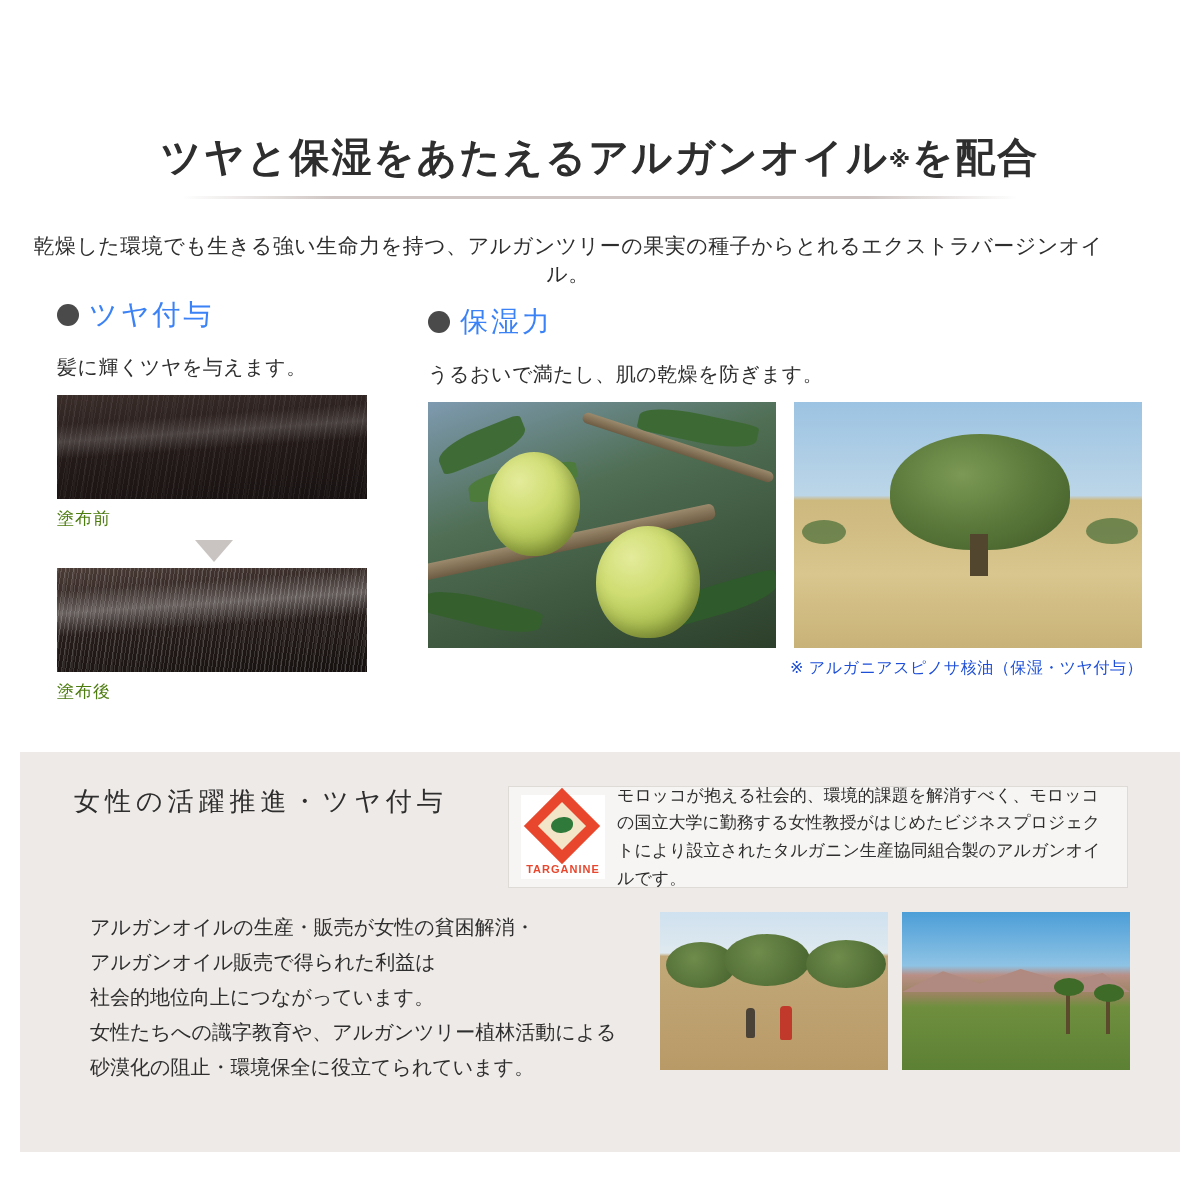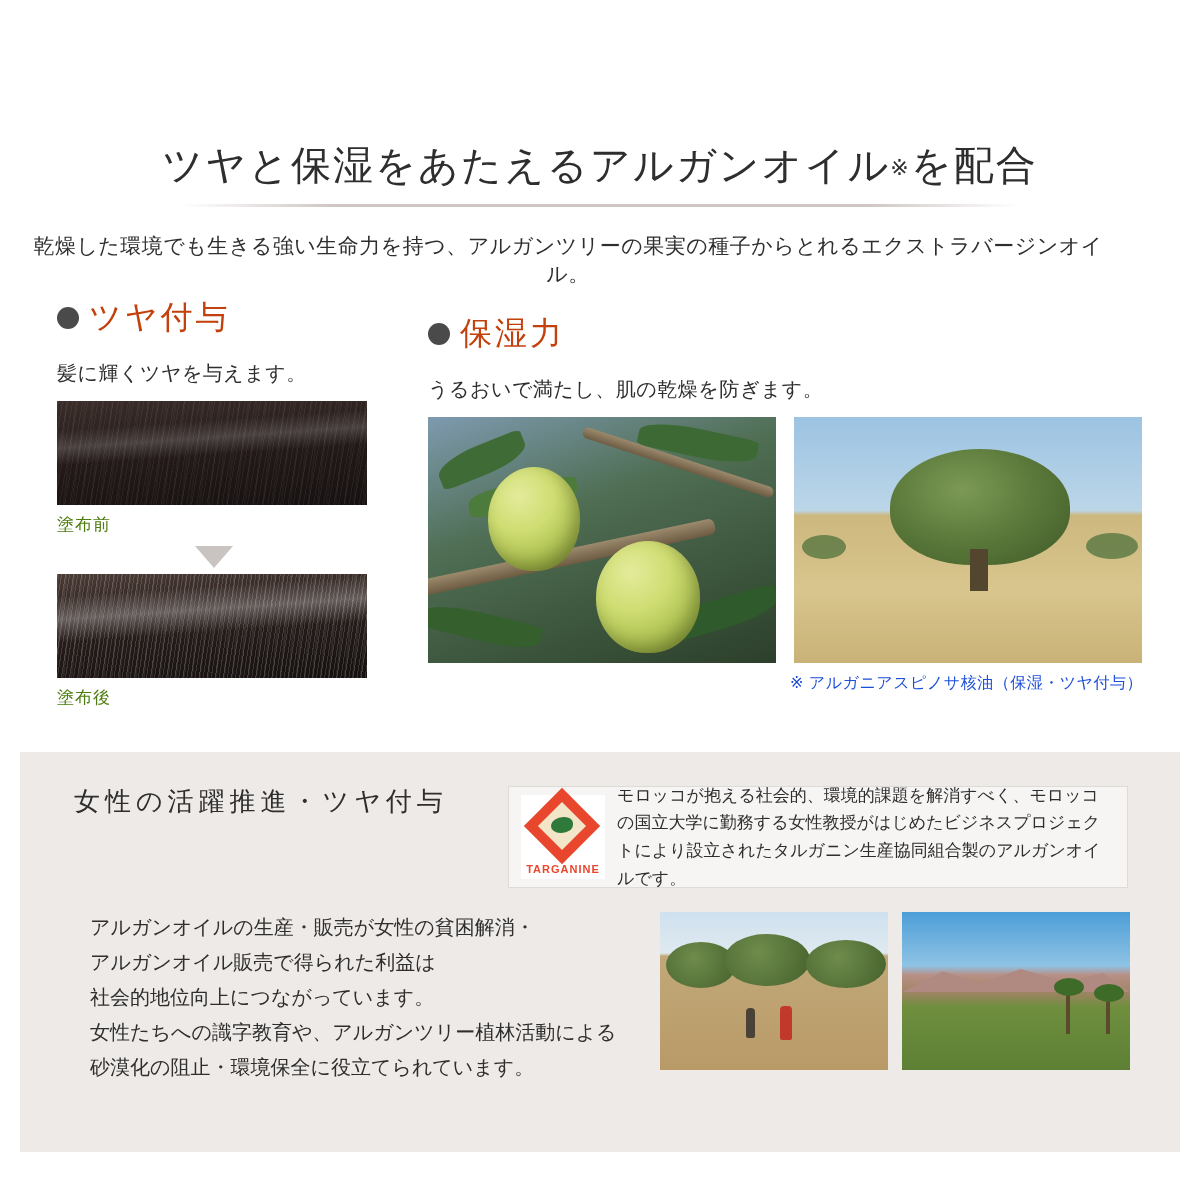--- a/index.html
+++ b/index.html
@@ -21,24 +21,24 @@
   
   .headline-wrap {
     position: absolute;
     left: 0; top: 128px;
     width: 1200px;
     text-align: center;
   }
   .headline {
     font-size: 40px;
     letter-spacing: 2px;
-    font-weight: 400;
+    font-weight: 700;
     color: #2e2e2e;
     line-height: 1.25;
-    margin: 12px;
+    margin: 4px;
   }
   .headline .sup {
     font-size: 22px;
     vertical-align: 4px;
   }
   .headline-rule {
     margin: 14px auto 0;
     width: 836px;
     height: 3px;
     background: linear-gradient(to right, #ffffff 0%, #cfc6c3 18%, #cfc6c3 82%, #ffffff 100%);
@@ -55,30 +55,30 @@
   }
 
   
   .col-left {
     position: absolute;
     left: 57px; top: 296px;
     width: 330px;
   }
   .col-right {
     position: absolute;
-    left: 428px; top: 312px;
+    left: 428px; top: 303px;
     width: 715px;
   }
 
   .sub-head {
     display: flex;
     align-items: center;
-    font-size: 32px;
+    font-size: 28px;
     letter-spacing: 3px;
-    color: #c2410c;
+    color: #3b82f6;
     margin: 0 0 20px 0;
   }
   .bullet-dot {
     width: 22px; height: 22px;
     border-radius: 50%;
     background: #4a4a4a;
     display: inline-block;
     margin-right: 10px;
     flex: none;
   }

